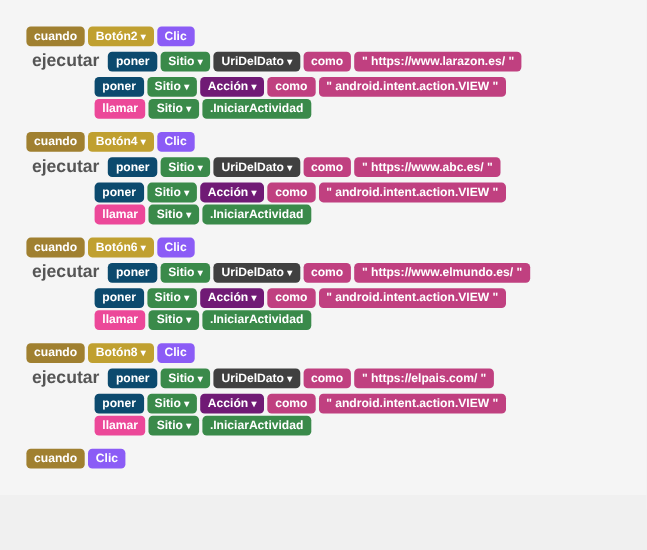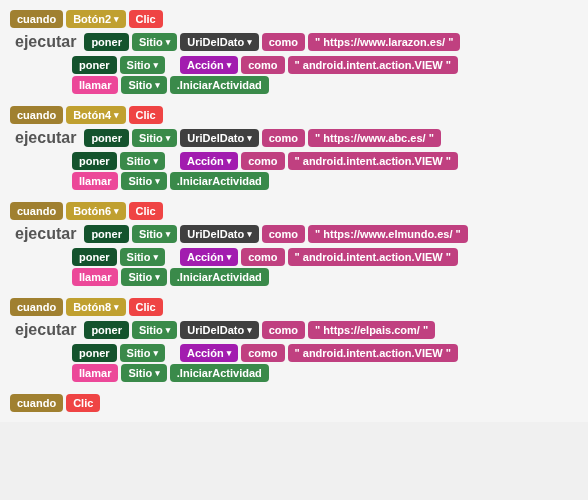--- a/index.html
+++ b/index.html
@@ -7,21 +7,21 @@
       background: #f0f0f0;
       font-family: 'Arial', sans-serif;
       font-size: 12px;
       overflow: auto;
       width: 588px;
       min-height: 500px;
     }
 
     .canvas {
       background: #f5f5f5;
-      padding: 10px;
+      padding: 24px;
       display: flex;
       flex-direction: column;
       gap: 12px;
     }
 
     
     .block-group {
       display: flex;
       flex-direction: column;
       gap: 2px;
@@ -46,21 +46,21 @@
       font-size: 11px;
       white-space: nowrap;
     }
 
     .block-cuando {
       background: #a08030;
       color: white;
     }
 
     .block-poner {
-      background: #14532d;
+      background: #0c4a6e;
       color: white;
     }
 
     .block-llamar {
       background: #ec4899;
       color: white;
     }
 
     .block-sitio {
       background: #3a8a4a;
@@ -72,37 +72,36 @@
       color: white;
     }
 
     .block-string {
       background: #c04080;
       color: white;
       font-style: normal;
     }
 
     .block-accion {
-      background: #a21caf;
-      color: white;
-      margin-left: 12px;
+      background: #701a75;
+      color: white;
     }
 
     .block-iniciar {
       background: #3a8a4a;
       color: white;
     }
 
     .block-boton {
       background: #c0a030;
       color: white;
     }
 
     .block-clic {
-      background: #ef4444;
+      background: #8b5cf6;
       color: white;
     }
 
     .block-uridato {
       background: #404040;
       color: white;
     }
 
     
     .dropdown-arrow::after {

